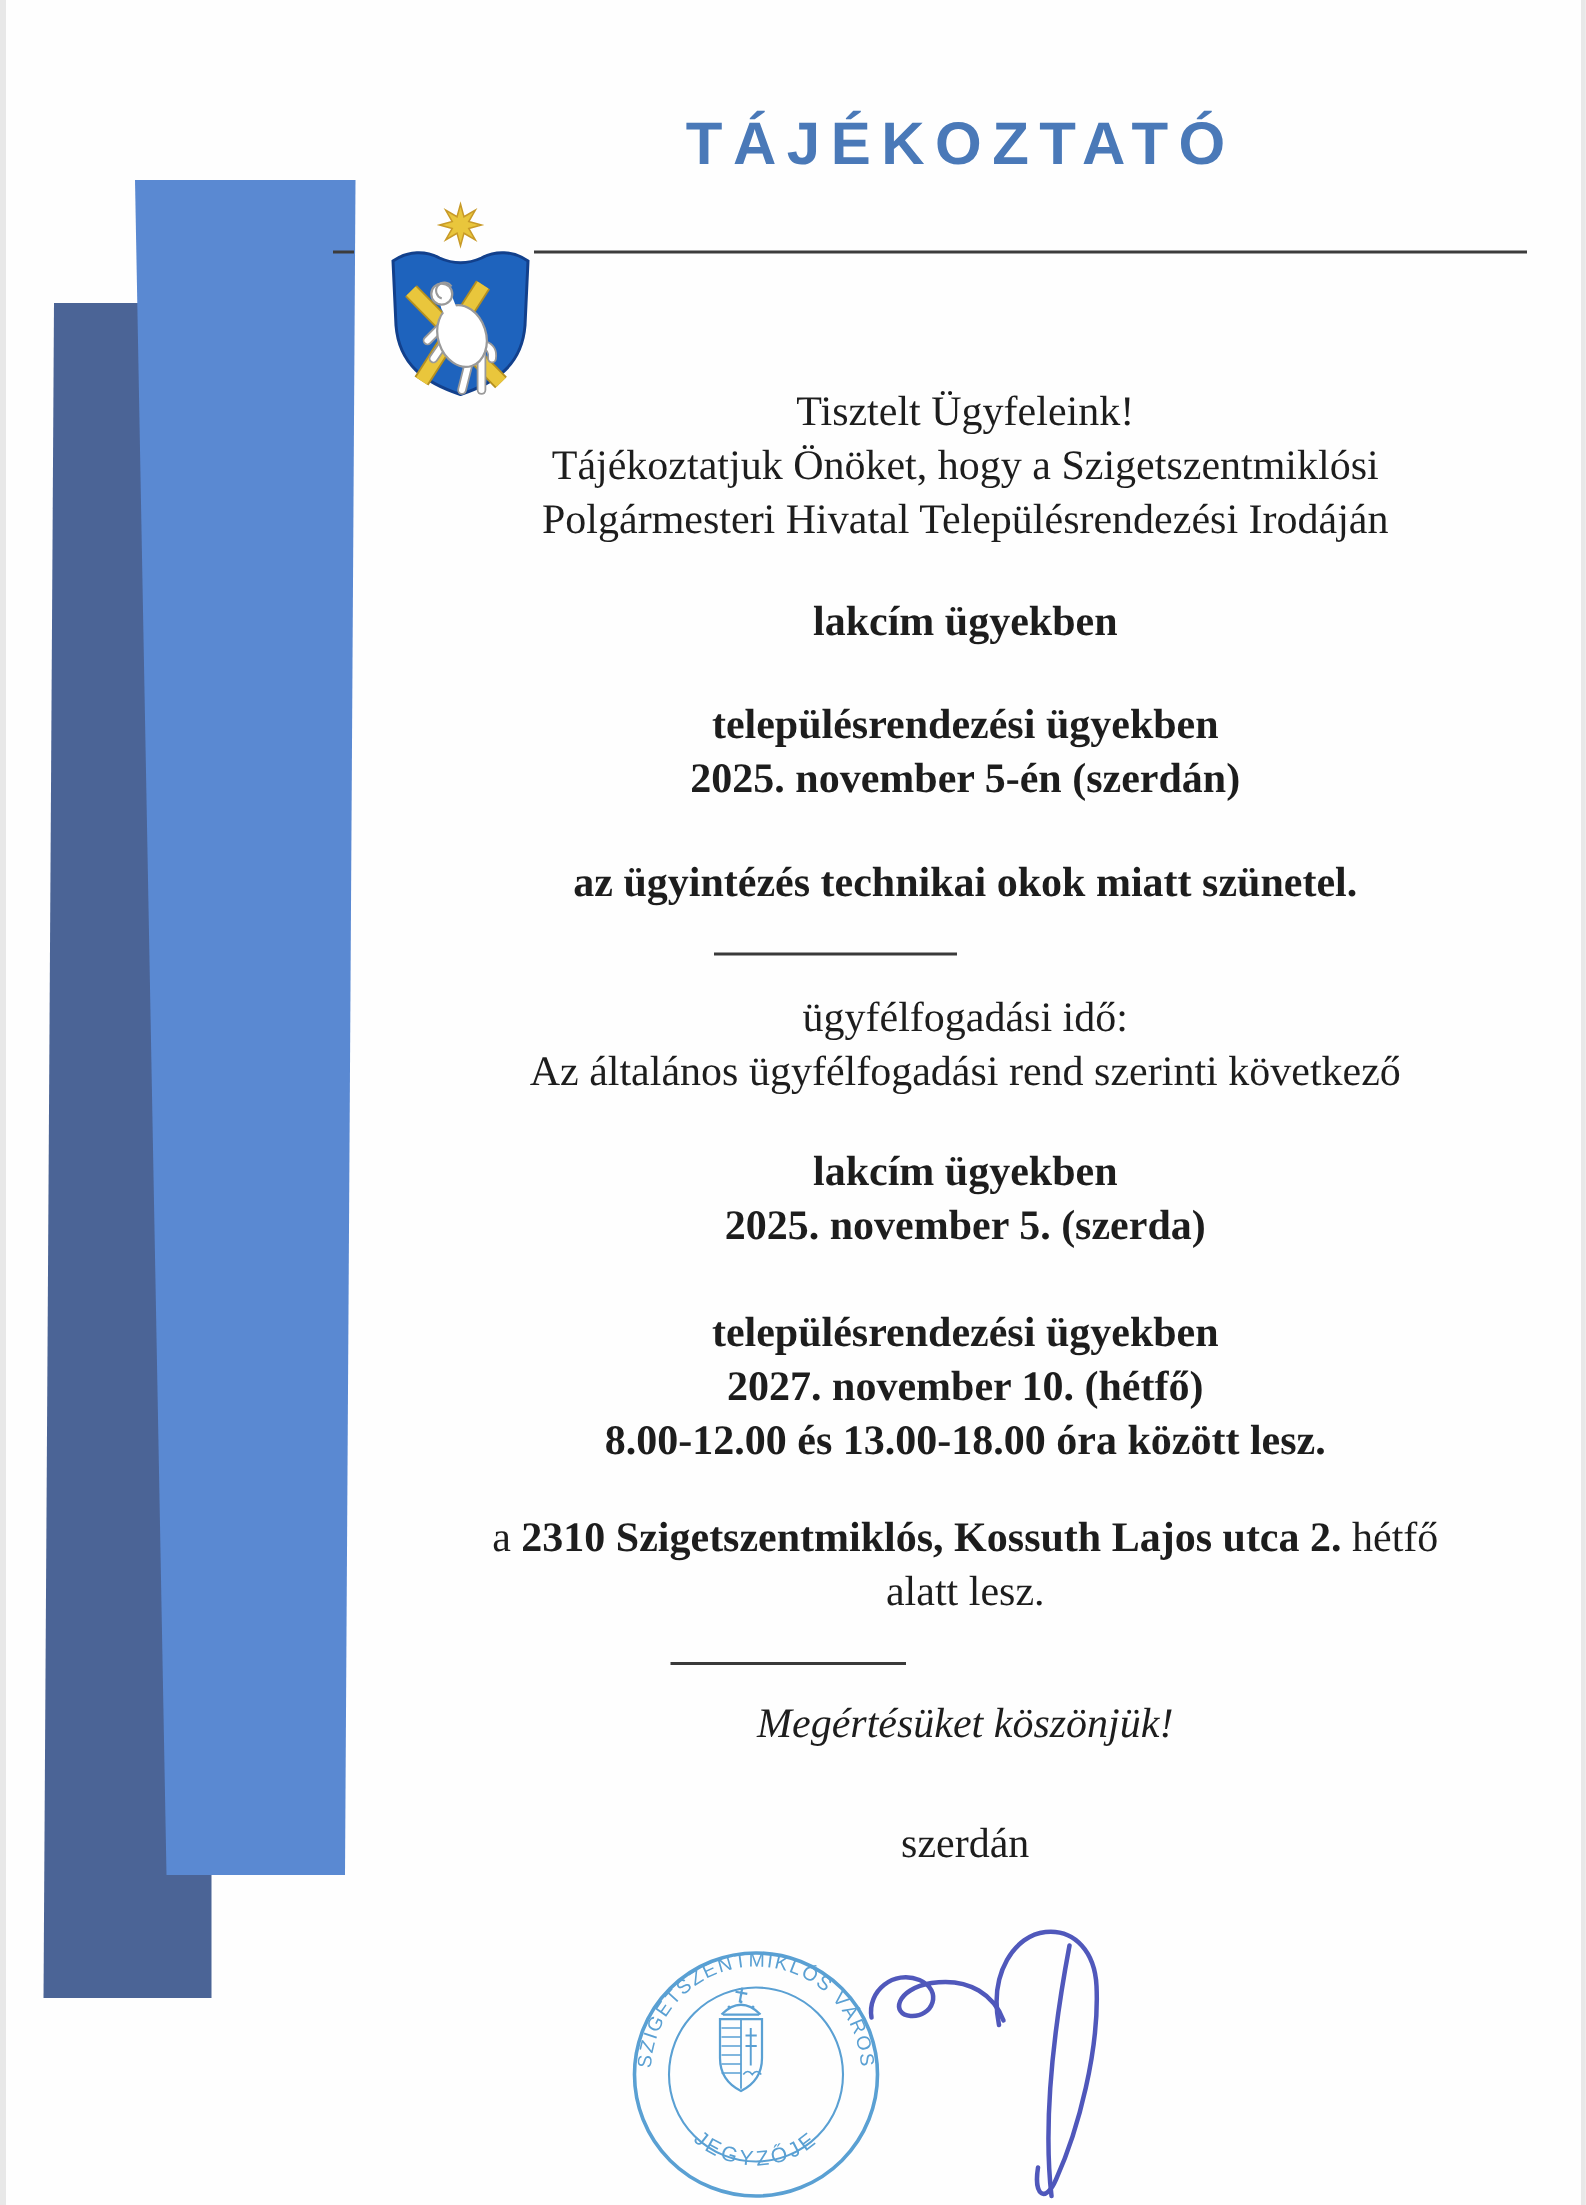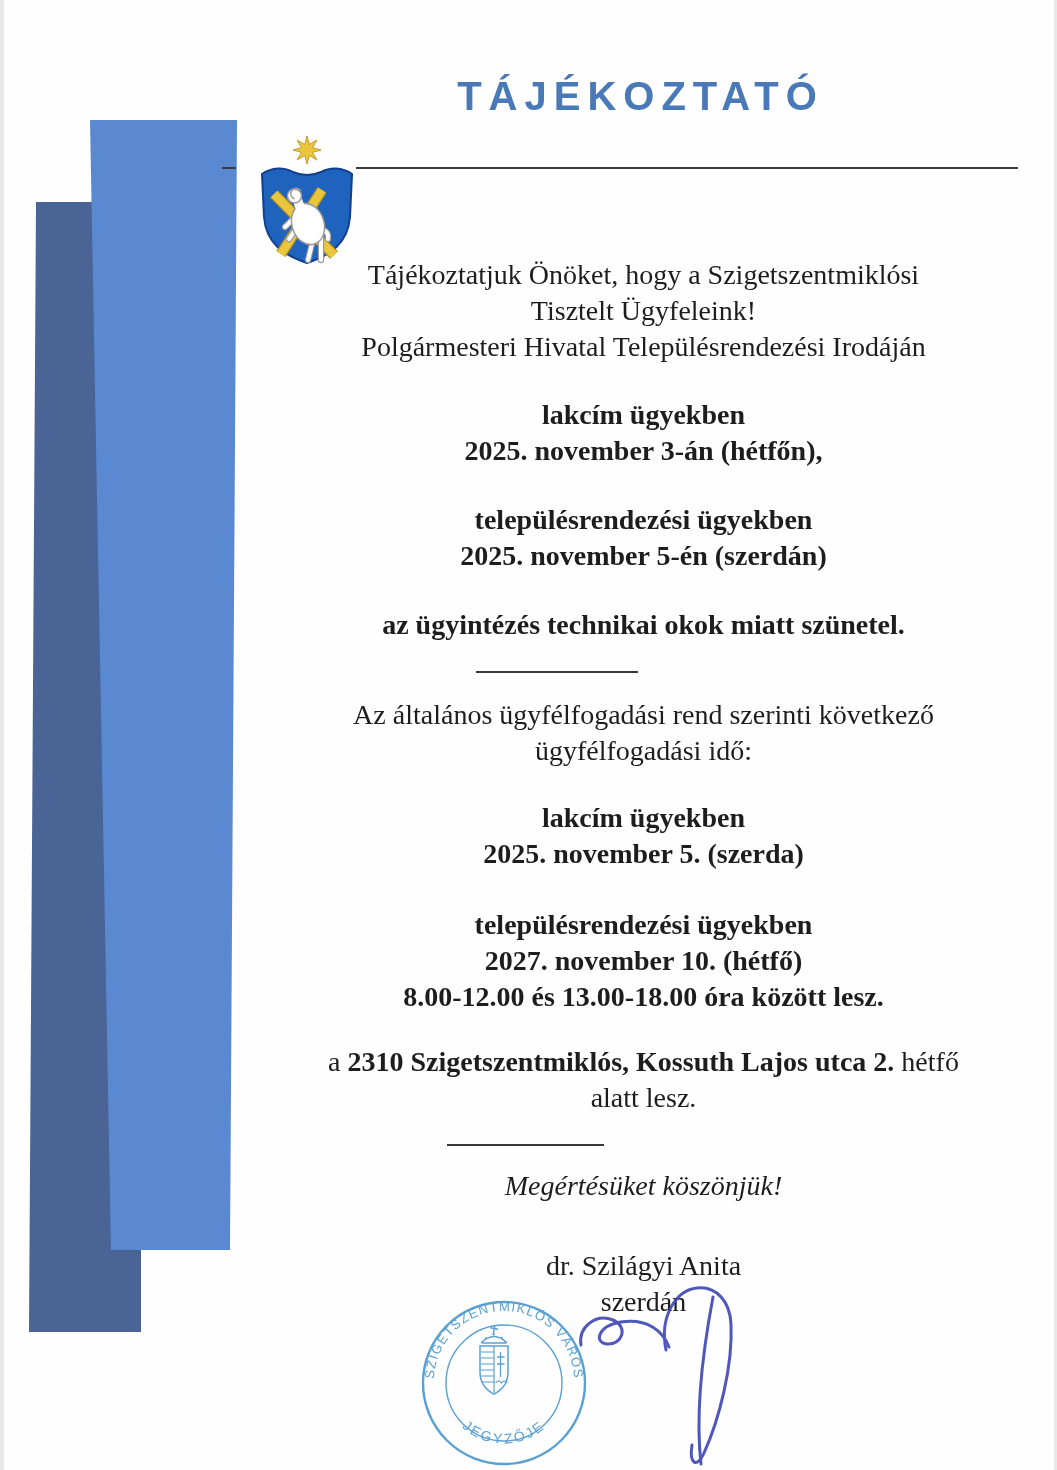--- a/index.html
+++ b/index.html
@@ -75,43 +75,42 @@
         <path d="M 69 96 q 6 2 5 9" fill="none"></path>
       </g>
       <ellipse cx="54" cy="90" rx="16" ry="21" transform="rotate(-18 54 90)" fill="#ffffff" stroke="#9a9a9a" stroke-width="1.5"></ellipse>
       <path d="M 46 80 Q 38 72 39 63 L 46 60 Q 50 70 52 76 Z" fill="#ffffff"></path>
       <circle cx="40.5" cy="62" r="7" fill="#ffffff" stroke="#9a9a9a" stroke-width="1.5"></circle>
       <path d="M 47 57 a 5.5 5.5 0 1 0 -6.5 8" fill="none" stroke="#9a9a9a" stroke-width="1.4"></path>
     </g>
   </svg>
 
   <div class="content">
+    <div class="ln">Tisztelt Ügyfeleink!</div>
     <div class="ln">Tájékoztatjuk Önöket, hogy a Szigetszentmiklósi</div>
-    <div class="ln">Tisztelt Ügyfeleink!</div>
     <div class="ln">Polgármesteri Hivatal Településrendezési Irodáján</div>
 
     <div class="m32">
       <div class="ln b">lakcím ügyekben</div>
-      <div class="ln b">2025. november 3-án (hétfőn),</div>
     </div>
 
     <div class="m33">
       <div class="ln b">településrendezési ügyekben</div>
       <div class="ln b">2025. november 5-én (szerdán)</div>
     </div>
 
     <div class="m33">
       <div class="ln b">az ügyintézés technikai okok miatt szünetel.</div>
     </div>
 
     <div class="hrline hr1"></div>
 
     <div class="m24">
+      <div class="ln">ügyfélfogadási idő:</div>
       <div class="ln">Az általános ügyfélfogadási rend szerinti következő</div>
-      <div class="ln">ügyfélfogadási idő:</div>
     </div>
 
     <div class="m31">
       <div class="ln b">lakcím ügyekben</div>
       <div class="ln b">2025. november 5. (szerda)</div>
     </div>
 
     <div class="m35">
       <div class="ln b">településrendezési ügyekben</div>
       <div class="ln b">2027. november 10. (hétfő)</div>
@@ -121,21 +120,20 @@
     <div class="m29">
       <div class="ln"><span>a </span><span class="b">2310 Szigetszentmiklós, Kossuth Lajos utca 2.</span><span> hétfő</span></div>
       <div class="ln">alatt lesz.</div>
     </div>
 
     <div class="hrline hr2"></div>
 
     <div class="ln it m22">Megértésüket köszönjük!</div>
 
     <div class="m44">
-      <div class="ln">dr. Szilágyi Anita</div>
       <div class="ln">szerdán</div>
     </div>
   </div>
 
   <svg class="abs stamp" width="170" height="172" viewBox="0 0 170 172">
     <defs>
       <path id="arcTop" d="M 20 110 A 70 70 0 1 1 150 110" fill="none"></path>
       <path id="arcBot" d="M 38 125 A 62 62 0 0 0 132 125" fill="none"></path>
     </defs>
     <circle cx="85" cy="86" r="81" fill="none" stroke="#5aa0d3" stroke-width="2.4"></circle>

